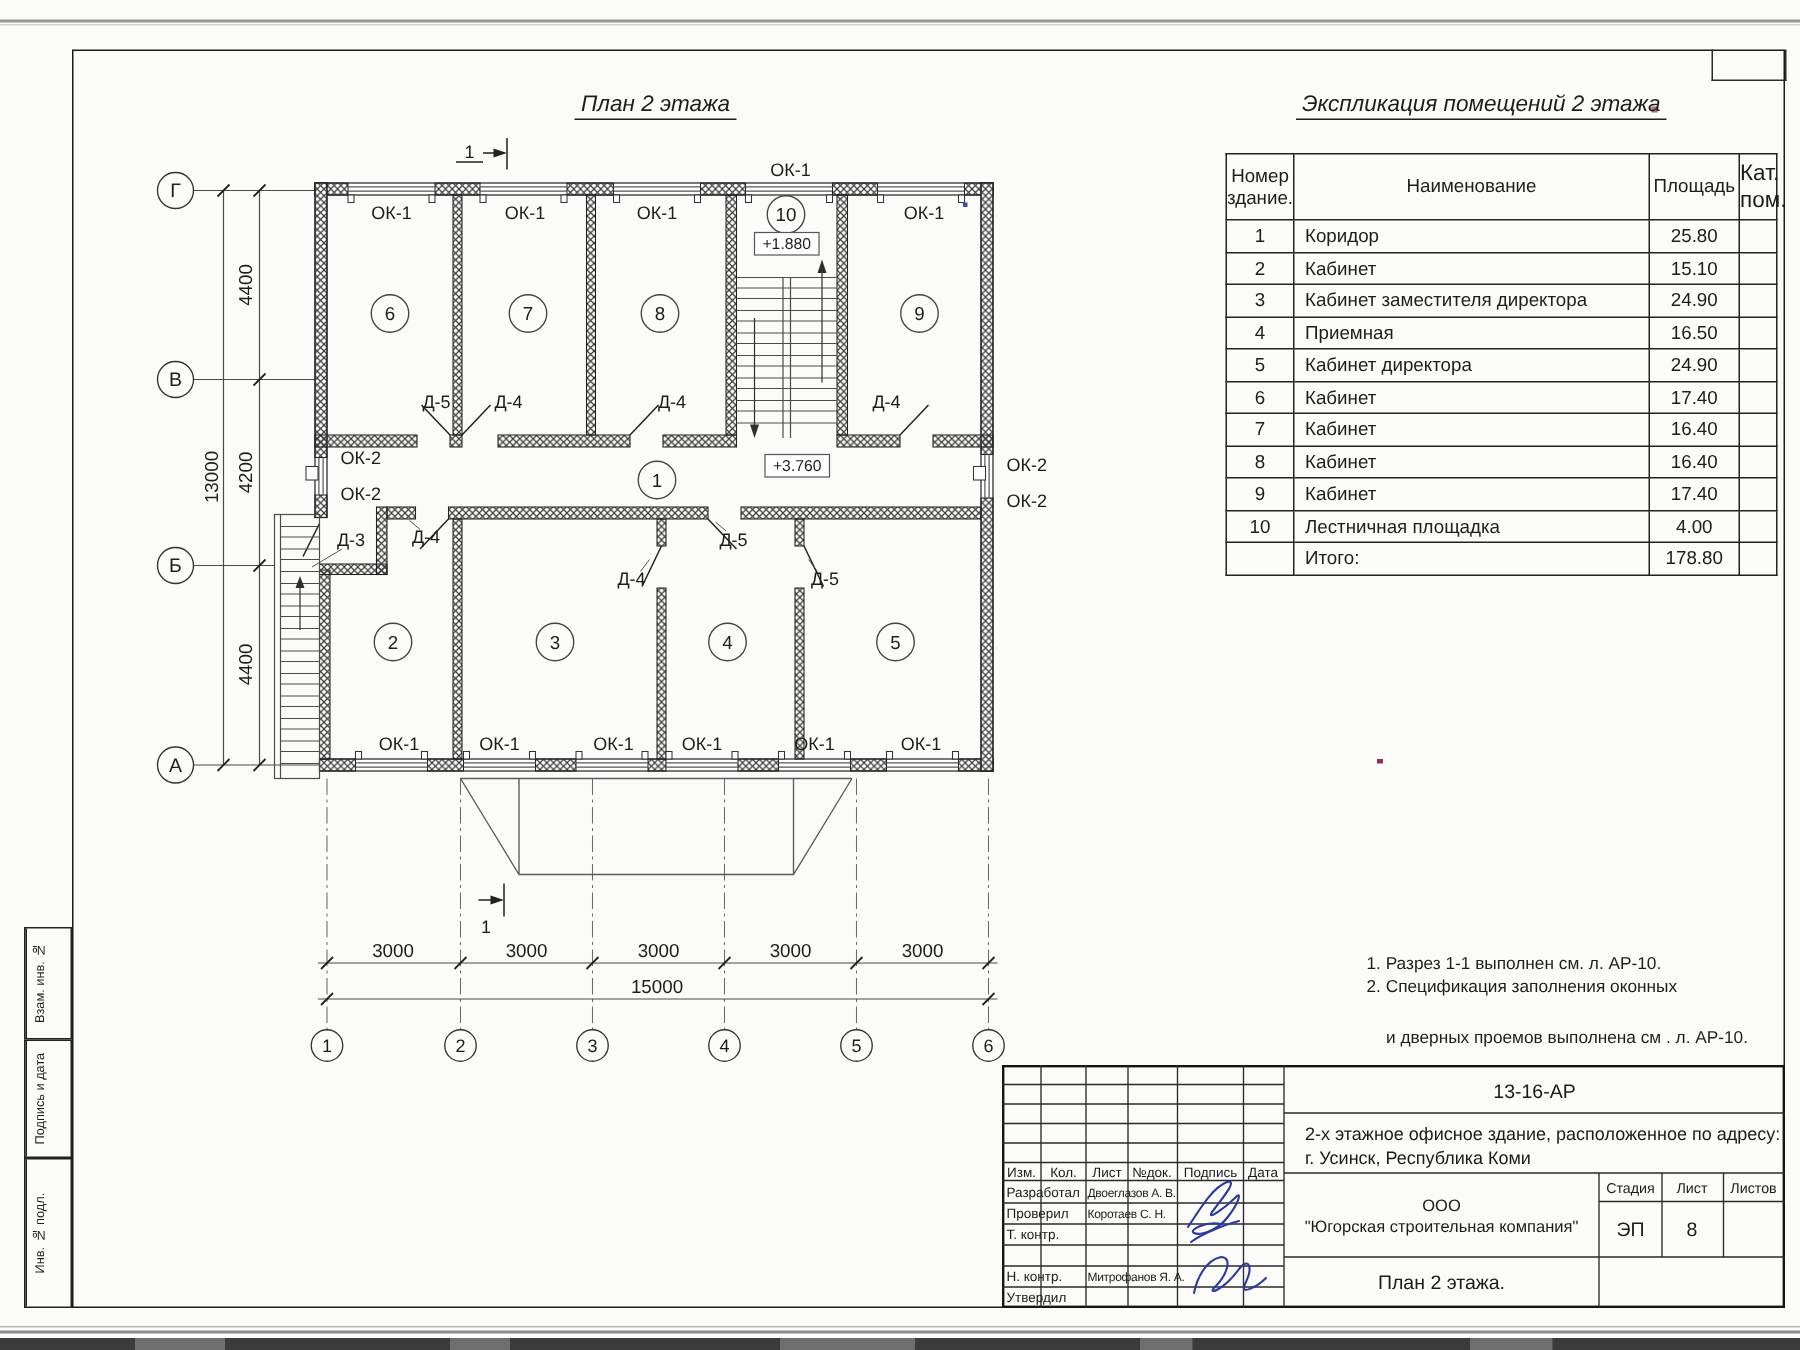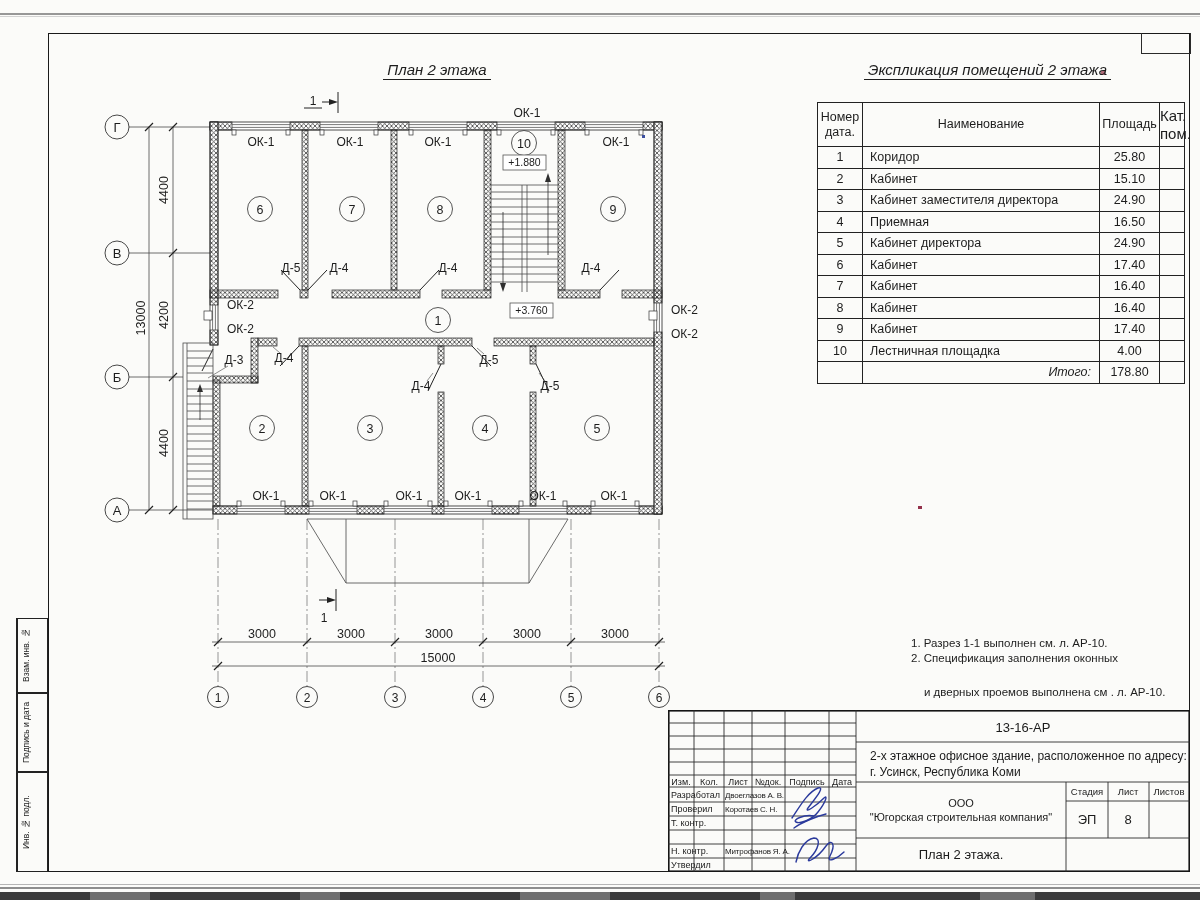--- a/index.html
+++ b/index.html
@@ -26,21 +26,21 @@
   .drawtitle{font-size:15px;font-style:italic;text-align:center;}
   .drawtitle span{border-bottom:1.2px solid #1d1d1d;padding:0 4px 1px 4px;}
   .title-plan{left:332px;top:61px;width:210px;}
   .title-sched{left:855px;top:61px;width:265px;}
   
   .sched{left:800px;top:102px;border-collapse:collapse;table-layout:fixed;width:367px;font-size:12.5px;margin-left:17px;}
   .sched td{border:1.6px solid #222;padding:0;vertical-align:middle;text-align:center;line-height:1.15;}
   .sched td.nm{text-align:left;padding-left:7px;}
   .sched tr.hdr td{height:43px;}
   .sched tr.rw td{height:20.5px;}
-  .sched td.tot{text-align:right;padding-right:8px;font-style:italic;}
+  .sched td.tot{text-align:left;padding-right:8px;}
   
   .notes{left:911px;top:636px;font-size:11.5px;line-height:14.6px;}
   .notes .ind{padding-left:13px;margin-top:20px;}
   
   .vstamp{left:16px;top:618px;width:32px;height:254px;}
   .vcell{position:absolute;left:0;width:30px;border:1.1px solid #222;}
   .vtxt{position:absolute;left:0;top:0;width:16px;height:100%;border-right:1px solid #222;
         writing-mode:vertical-rl;transform:rotate(180deg);
         font-size:8.5px;text-align:center;line-height:16px;white-space:nowrap;}
   
@@ -75,21 +75,21 @@
   <colgroup>
       <col style="width:45px">
       <col style="width:237px">
       <col style="width:60px">
       <col style="width:25px">
     </colgroup>
   <tbody>
       <tr class="hdr">
     <td>
           <div>Номер</div>
-          <div>дата.</div>
+          <div>здание.</div>
         </td>
     <td>Наименование</td>
     <td>Площадь</td>
     <td style="font-size:15px">
           <div>Кат.</div>
           <div>пом.</div>
         </td>
   </tr>
   <tr class="rw">
         <td>1</td>

